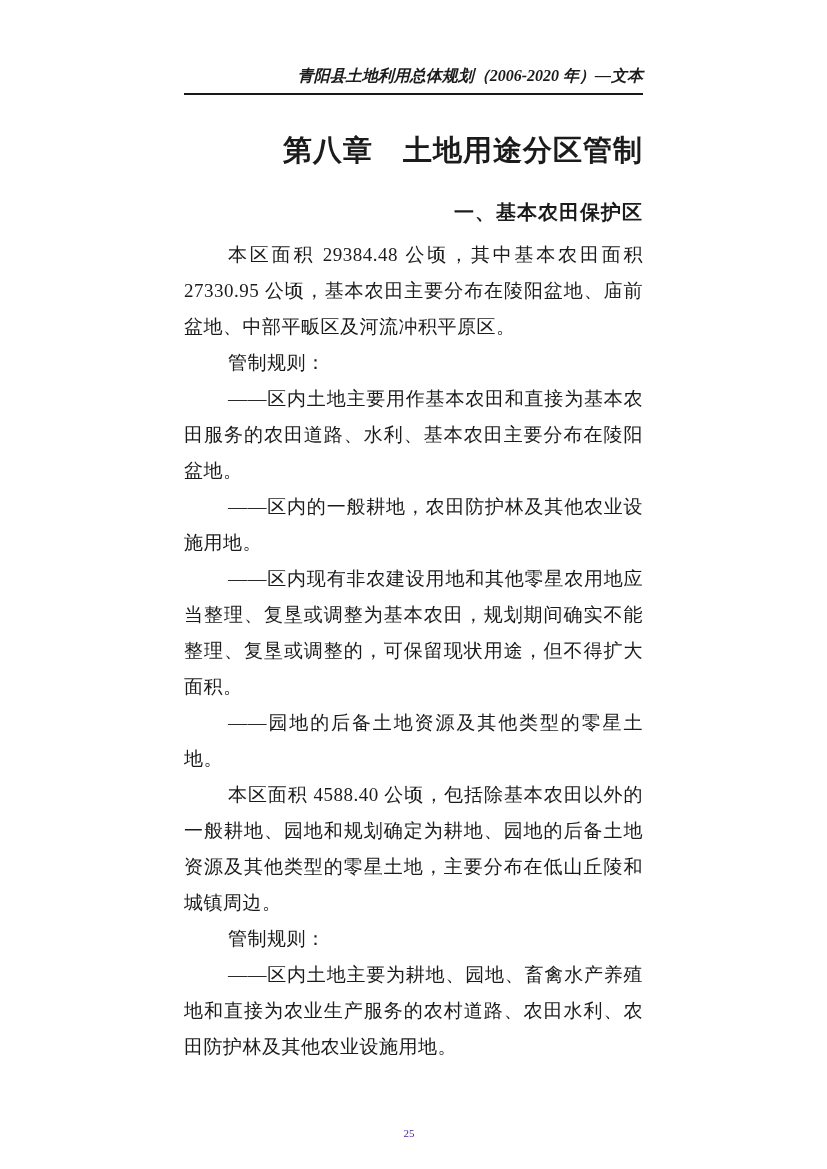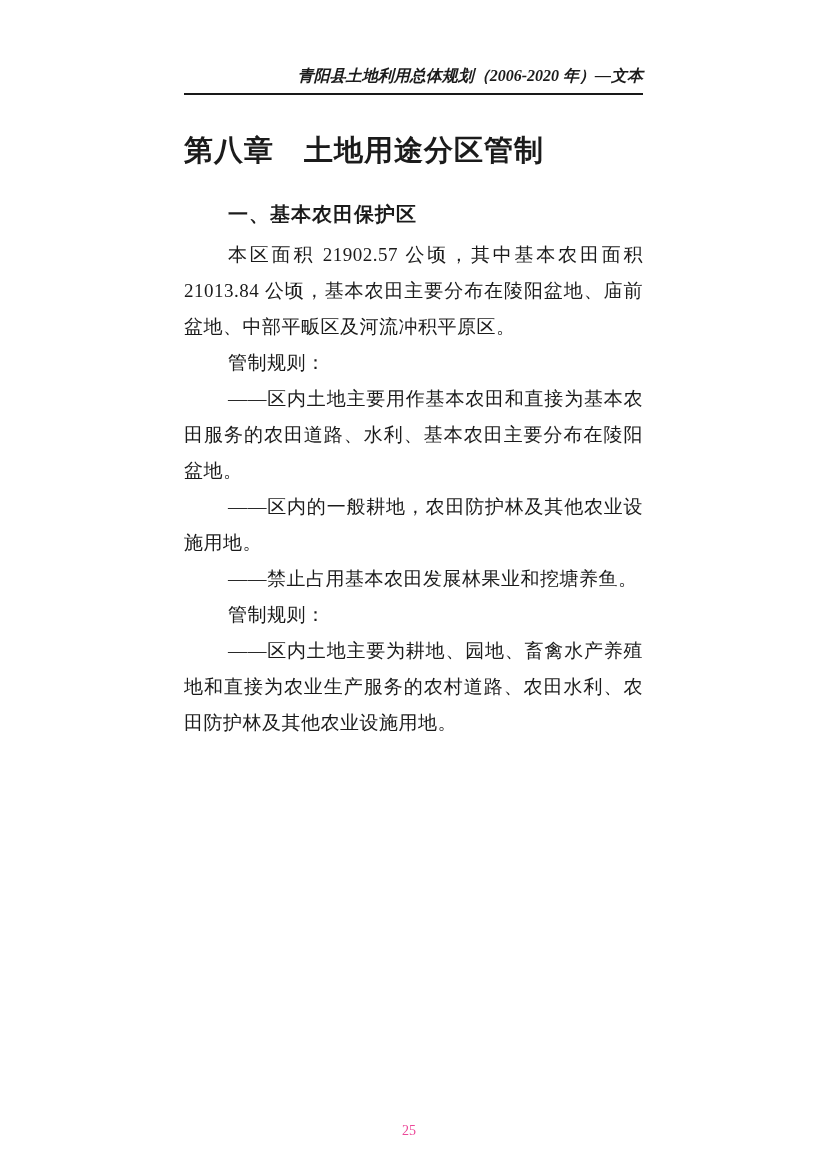--- a/index.html
+++ b/index.html
@@ -26,74 +26,77 @@
     text-align: right;
     font-family: "Liberation Serif", "DejaVu Serif", serif;
     font-style: italic;
     font-weight: bold;
     font-size: 16px;
     line-height: 22px;
     white-space: nowrap;
   }
   .chapter-title {
     margin: 34px 0 0 0;
-    text-align: left;
+    text-align: right;
     font-family: Liberation Sans, sans-serif;
     font-size: 29px;
     font-weight: bold;
     letter-spacing: 1px;
     line-height: 42px;
   }
   .sec-heading {
     margin: 16px 0 8px 0;
     padding-left: 44px;
-    font-family: Liberation Serif, serif;
+    font-family: Liberation Mono, monospace;
     font-size: 20px;
     font-weight: bold;
     line-height: 30px;
     letter-spacing: 1px;
+    text-align: right;
   }
   .sec-heading.first {
     margin-top: 28px;
   }
   .para {
     margin: 0;
     font-size: 19px;
     line-height: 36px;
     text-align: justify;
     text-indent: 44px;
     letter-spacing: 0.5px;
   }
   .page-number {
     position: absolute;
     left: 0;
     right: 9px;
     bottom: 46px;
     text-align: center;
-    font-size: 14px;
-    color: #ec4899;
+    font-size: 11px;
+    color: #4c1d95;
   }
 </style>
 </head>
 <body>
 
 <div class="page">
 
   <header class="doc-header">
     <span>青阳县土地利用总体规划（2006-2020 年）—文本</span>
   </header>
 
   <h1 class="chapter-title">第八章　土地用途分区管制</h1>
 
   <main id="sections">
       <h2 class="sec-heading first">一、基本农田保护区</h2>
-      <p class="para">本区面积 21902.57 公顷，其中基本农田面积 21013.84 公顷，基本农田主要分布在陵阳盆地、庙前盆地、中部平畈区及河流冲积平原区。</p>
+      <p class="para">本区面积 29384.48 公顷，其中基本农田面积 27330.95 公顷，基本农田主要分布在陵阳盆地、庙前盆地、中部平畈区及河流冲积平原区。</p>
       <p class="para">管制规则：</p>
       <p class="para">——区内土地主要用作基本农田和直接为基本农田服务的农田道路、水利、基本农田主要分布在陵阳盆地。</p>
       <p class="para">——区内的一般耕地，农田防护林及其他农业设施用地。</p>
-      <p class="para">——禁止占用基本农田发展林果业和挖塘养鱼。</p>
+      <p class="para">——区内现有非农建设用地和其他零星农用地应当整理、复垦或调整为基本农田，规划期间确实不能整理、复垦或调整的，可保留现状用途，但不得扩大面积。</p>
+      <p class="para">——园地的后备土地资源及其他类型的零星土地。</p>
+      <p class="para">本区面积 4588.40 公顷，包括除基本农田以外的一般耕地、园地和规划确定为耕地、园地的后备土地资源及其他类型的零星土地，主要分布在低山丘陵和城镇周边。</p>
       <p class="para">管制规则：</p>
       <p class="para">——区内土地主要为耕地、园地、畜禽水产养殖地和直接为农业生产服务的农村道路、农田水利、农田防护林及其他农业设施用地。</p>
     </main>
 
   <div class="page-number">25</div>
 
 </div>
 
 </body></html>

